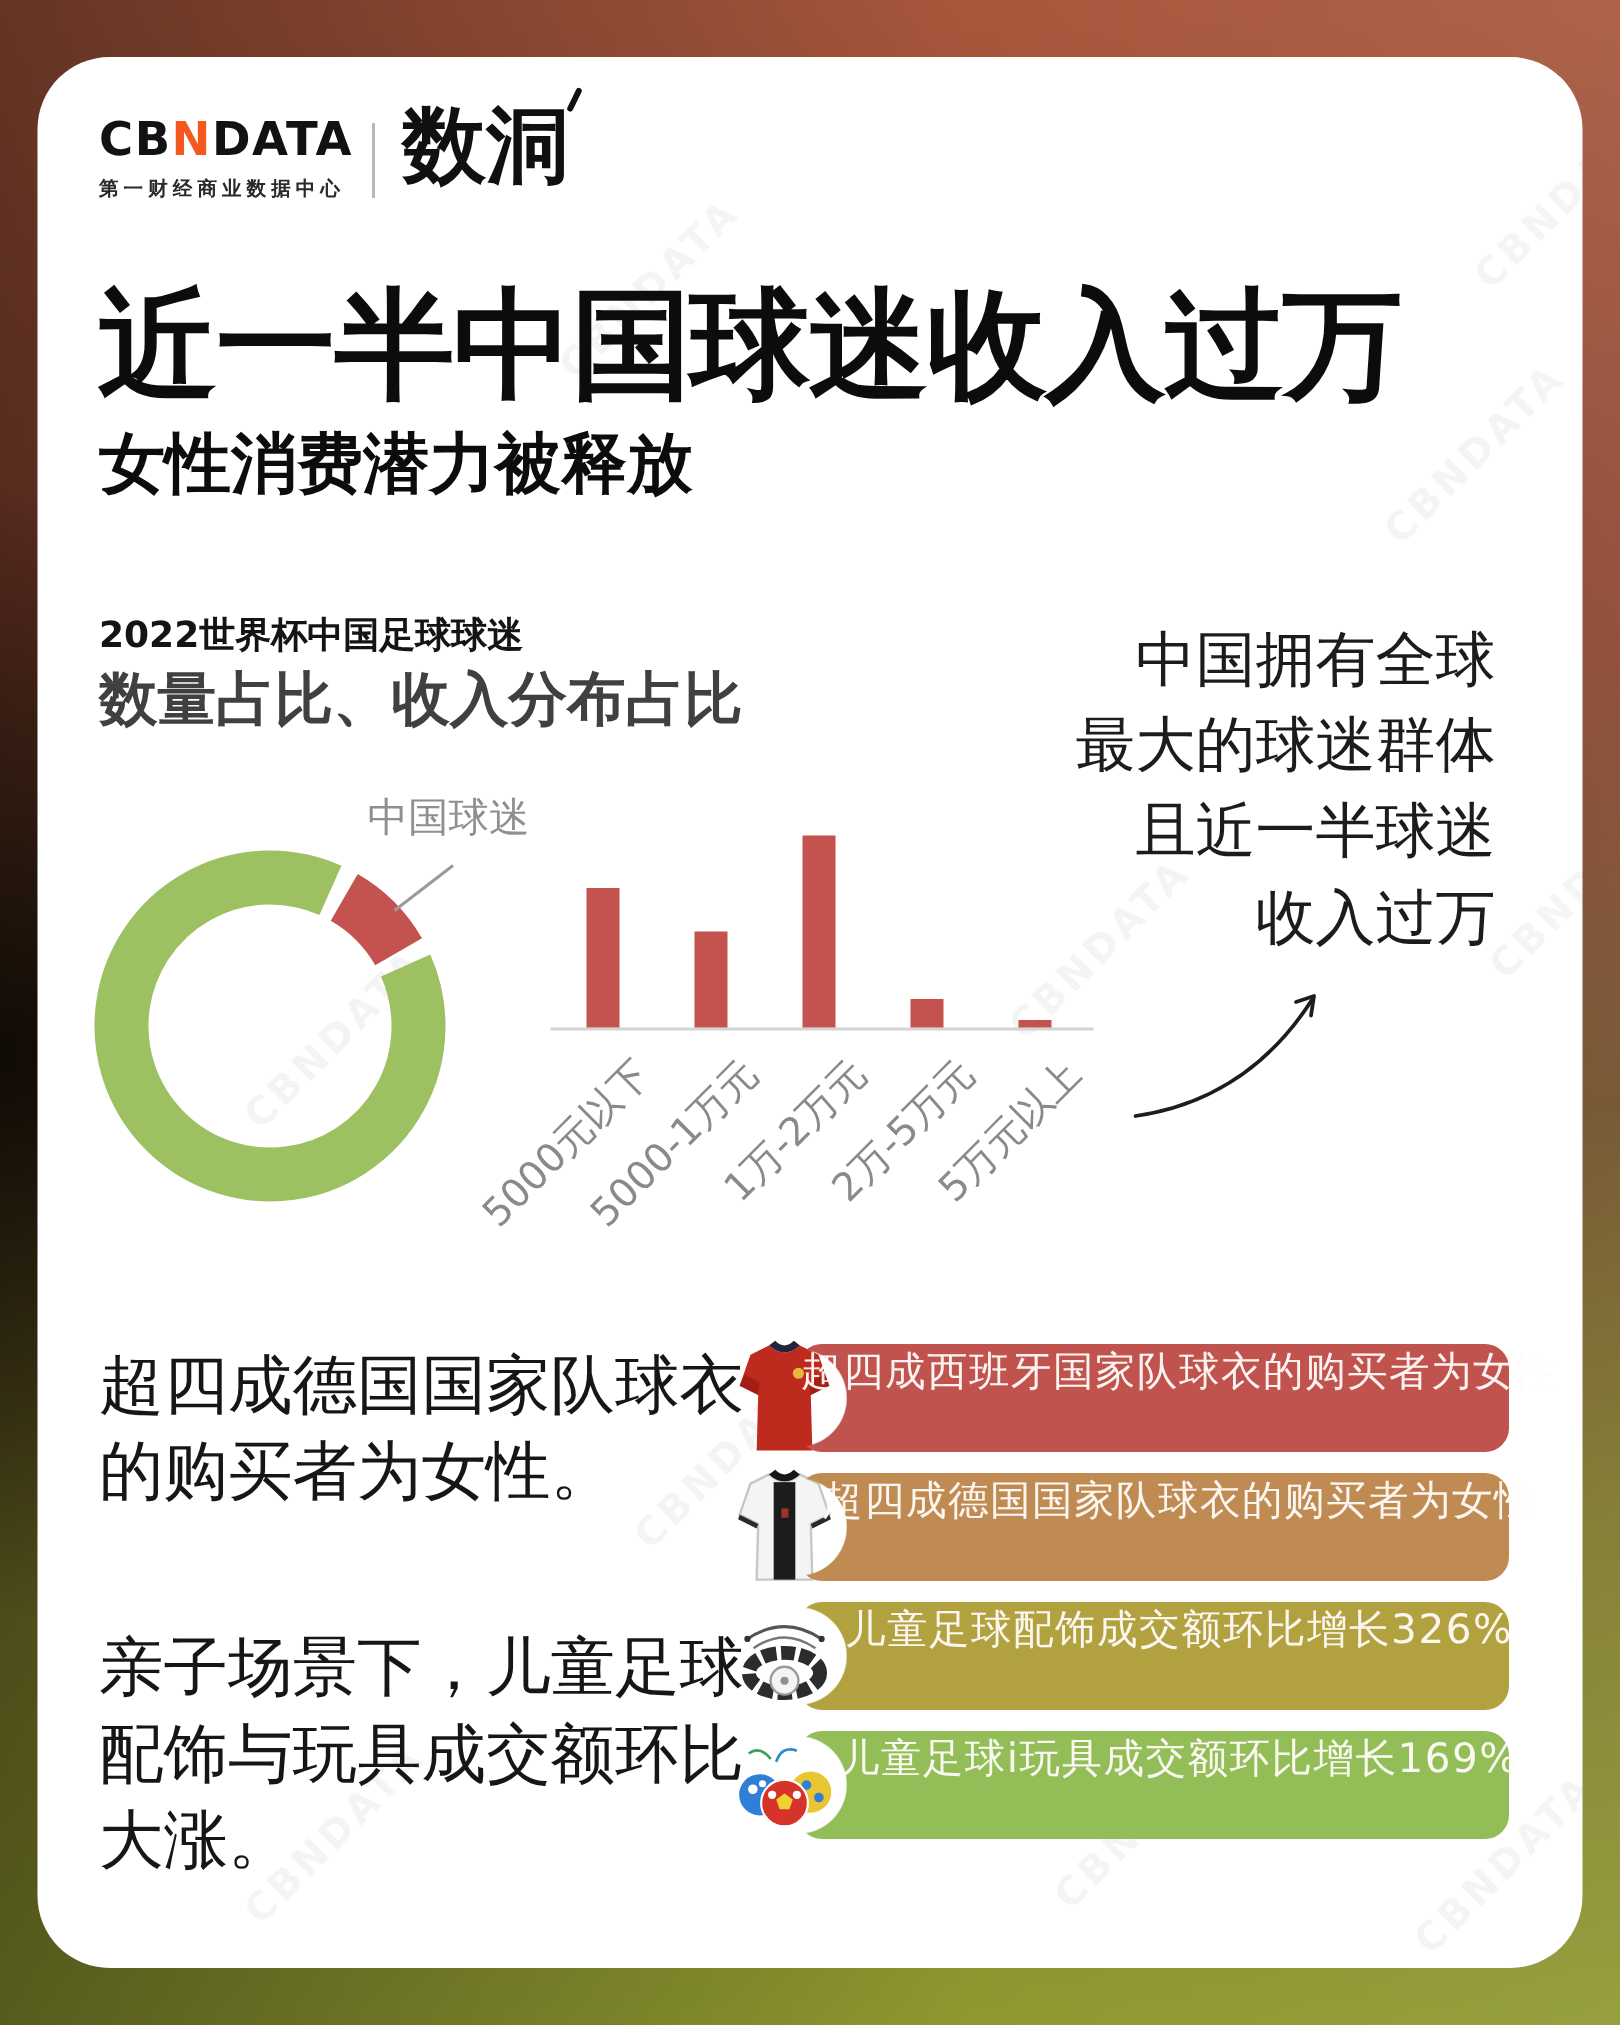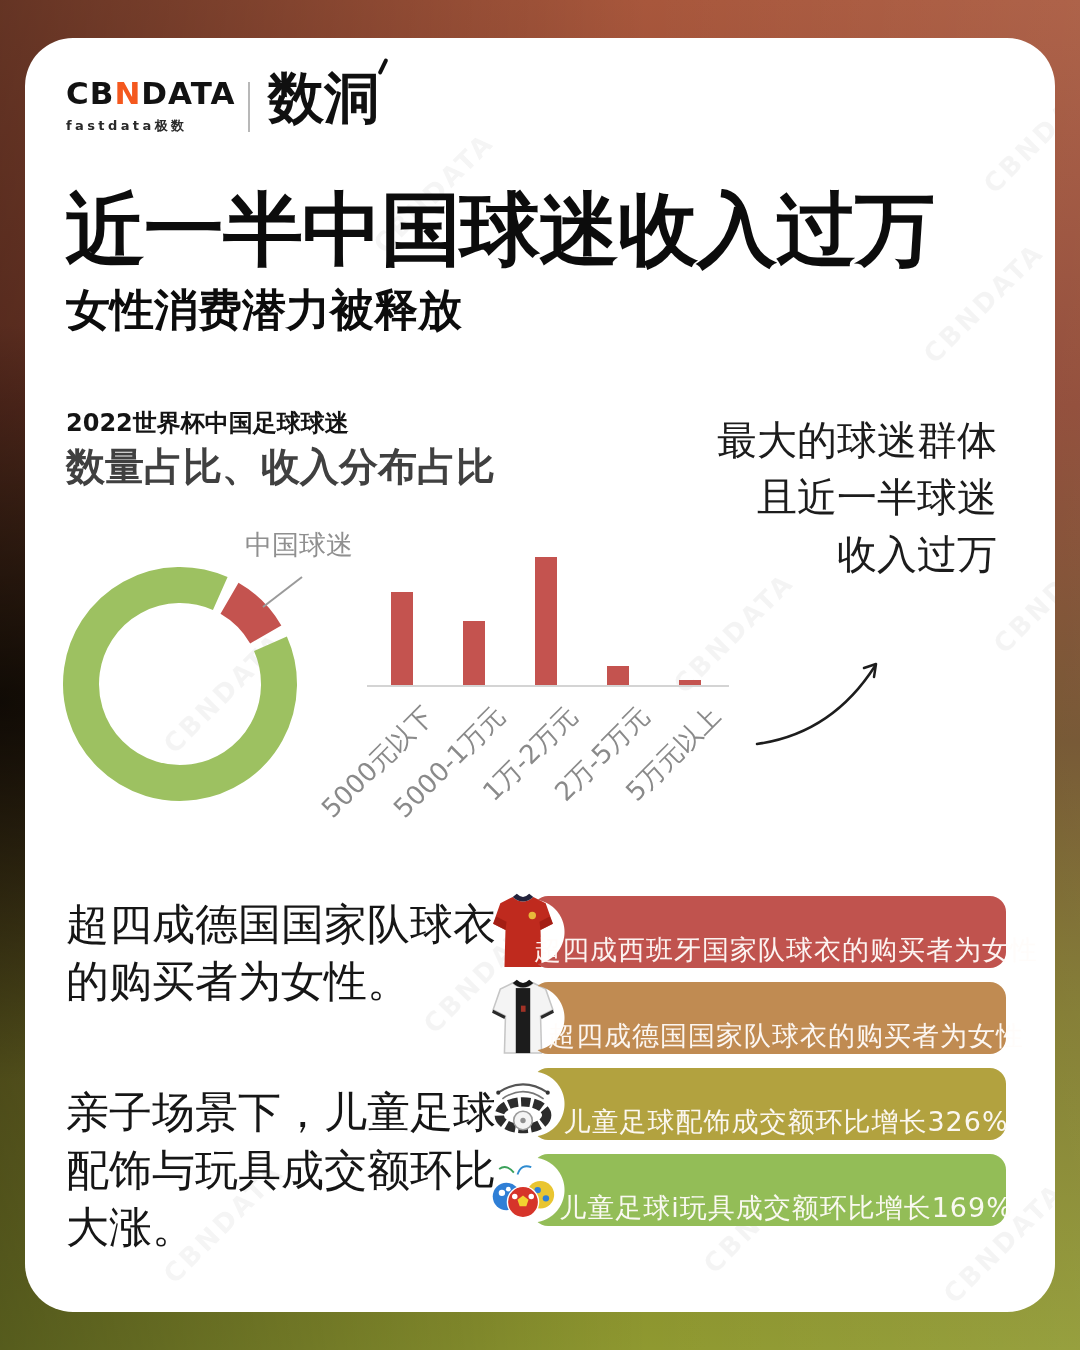--- a/index.html
+++ b/index.html
@@ -46,21 +46,21 @@
 
   .growth-arrow{position:absolute;left:700px;top:578px;}
 
   
   .para-block{position:absolute;left:41px;top:858px;width:432px;font-size:43px;font-weight:300;color:#161616;line-height:1.33;}
   .para2{margin-top:74px;}
 
   .banner-row{position:absolute;left:465px;width:516px;height:72px;}
   .banner-icon{position:absolute;left:0;top:-6px;width:66px;height:84px;}
   .banner-icon.sq{top:2px;height:70px;}
-  .banner{position:absolute;left:42px;right:0;top:0;bottom:0;border-radius:16px;display:flex;align-items:flex-end;justify-content:center;padding-left:34px;box-sizing:border-box;}
+  .banner{position:absolute;left:42px;right:0;top:0;bottom:0;border-radius:16px;display:flex;align-items:flex-start;justify-content:center;padding-left:34px;box-sizing:border-box;}
   .banner span{font-size:27px;color:rgba(255,252,250,0.95);letter-spacing:1px;white-space:nowrap;}
 
   .footer{position:absolute;left:40px;top:1230px;font-size:22px;color:#8a8a8a;letter-spacing:0.5px;margin-top:42px;}
 </style>
 </head>
 <body>
 
 <div class="card">
 
   <div class="wm" style="left:330px;top:140px">CBNDATA</div>
@@ -69,34 +69,35 @@
   <div class="wm" style="left:120px;top:640px">CBNDATA</div>
   <div class="wm" style="left:630px;top:580px">CBNDATA</div>
   <div class="wm" style="left:950px;top:540px">CBNDATA</div>
   <div class="wm" style="left:380px;top:920px">CBNDATA</div>
   <div class="wm" style="left:660px;top:1160px">CBNDATA</div>
   <div class="wm" style="left:120px;top:1170px">CBNDATA</div>
   <div class="wm" style="left:900px;top:1190px">CBNDATA</div>
 
   <div class="logo-row">
     <div class="cbn"><span>CB</span><span class="n">N</span><span>DATA</span></div>
-    <div class="cbn-sub">fastdata极数</div>
+    <div class="cbn-sub">第一财经商业数据中心</div>
   </div>
   <div class="logo-divider"></div>
   <div class="shudong">数洞</div>
   <div class="shudong-tick"></div>
 
   <div class="title">近一半中国球迷收入过万</div>
   <div class="subtitle">女性消费潜力被释放</div>
 
   <div class="sec1-heading">
     <div class="sec1-line1">2022世界杯中国足球球迷</div>
     <div class="sec1-line2">数量占比、收入分布占比</div>
   </div>
   <div class="right-note">
+    <div>中国拥有全球</div>
     <div>最大的球迷群体</div>
     <div>且近一半球迷</div>
     <div>收入过万</div>
   </div>
 
   <div class="donut-wrap">
     <svg id="donut-svg" width="244" height="244" viewBox="0 0 244 244">
         <path d="M 171.50 36.26 A 99 99 0 0 1 207.74 72.50" fill="none" stroke="#c4534f" stroke-width="36"></path>
         <path d="M 212.44 81.73 A 99 99 0 1 1 162.27 31.56" fill="none" stroke="#9dc161" stroke-width="36"></path>
       </svg>

